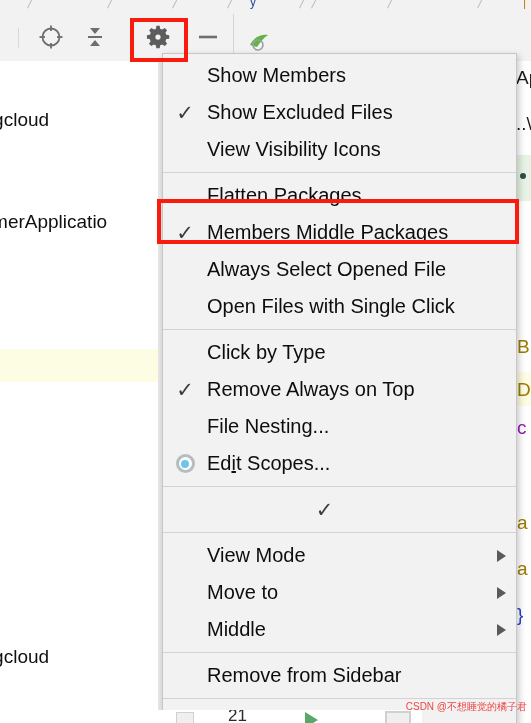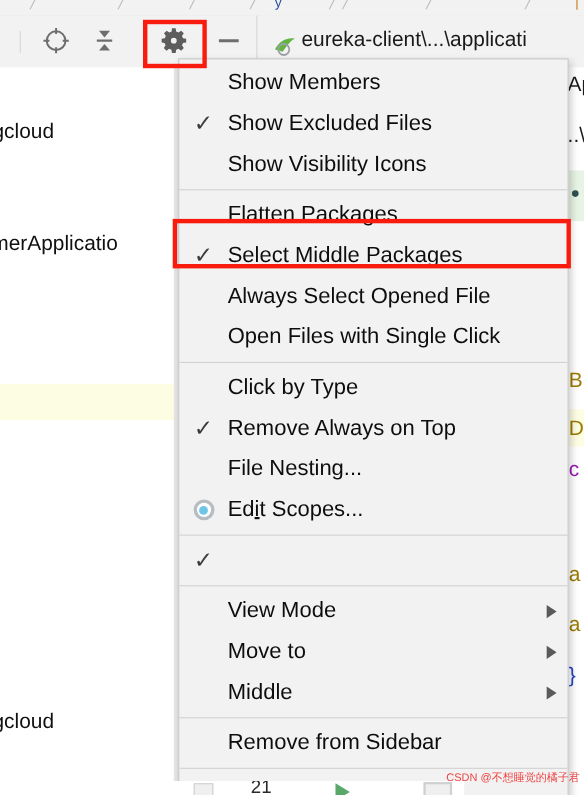--- a/index.html
+++ b/index.html
@@ -153,20 +153,21 @@
     position: relative;
     height: 37px;
     line-height: 37px;
     display: flex;
     align-items: center;
     font-size: 20px;
     color: #0d0d0d;
     white-space: nowrap;
     cursor: default;
     padding-left: 0;
+    justify-content: center;
   }
   .mi-check {
     width: 44px;
     flex: 0 0 44px;
     text-align: center;
     font-size: 21px;
     color: #3c3c3c;
     line-height: 1;
     display: flex;
     align-items: center;
@@ -319,21 +320,20 @@
     </div>
   </div>
 
   <div class="tab-strip">
     <div class="tab-file-icon">
       <svg width="22" height="20" viewBox="0 0 22 20">
         <path d="M2 13 C6 5, 13 2, 20 3 C15 6, 12 11, 9 15 Z" fill="#62b543"></path>
         <circle cx="10" cy="13" r="5" fill="none" stroke="#9aa0a6" stroke-width="1.6"></circle>
       </svg>
     </div>
-    <div class="tab-label">eureka-client\...\applicati</div>
   </div>
 
   <div class="tree-pane">
     <div class="tree-highlight" style="top:288px;height:33px;"></div>
     <div class="tree-text" style="top:48px;left:-28px;">ringcloud</div>
     <div class="tree-text" style="top:150px;left:-28px;">sumerApplicatio</div>
     <div class="tree-text" style="top:585px;left:-28px;">ringcloud</div>
   </div>
   <div class="tree-divider"></div>
 
@@ -359,34 +359,34 @@
       <span class="mi-label">Show Members</span>
       <span class="mi-arrow"></span>
     </div>
     <div class="menu-item">
       <span class="mi-check">✓</span>
       <span class="mi-label">Show Excluded Files</span>
       <span class="mi-arrow"></span>
     </div>
     <div class="menu-item">
       <span class="mi-check"></span>
-      <span class="mi-label">Show Visibility Icons</span>
+      <span class="mi-label">View Visibility Icons</span>
       <span class="mi-arrow"></span>
     </div>
 
     <div class="menu-sep"></div>
 
     <div class="menu-item">
       <span class="mi-check"></span>
       <span class="mi-label">Flatten Packages</span>
       <span class="mi-arrow"></span>
     </div>
     <div class="menu-item">
       <span class="mi-check">✓</span>
-      <span class="mi-label">Select Middle Packages</span>
+      <span class="mi-label">Members Middle Packages</span>
       <span class="mi-arrow"></span>
     </div>
     <div class="menu-item">
       <span class="mi-check"></span>
       <span class="mi-label">Always Select Opened File</span>
       <span class="mi-arrow"></span>
     </div>
     <div class="menu-item">
       <span class="mi-check"></span>
       <span class="mi-label">Open Files with Single Click</span>

